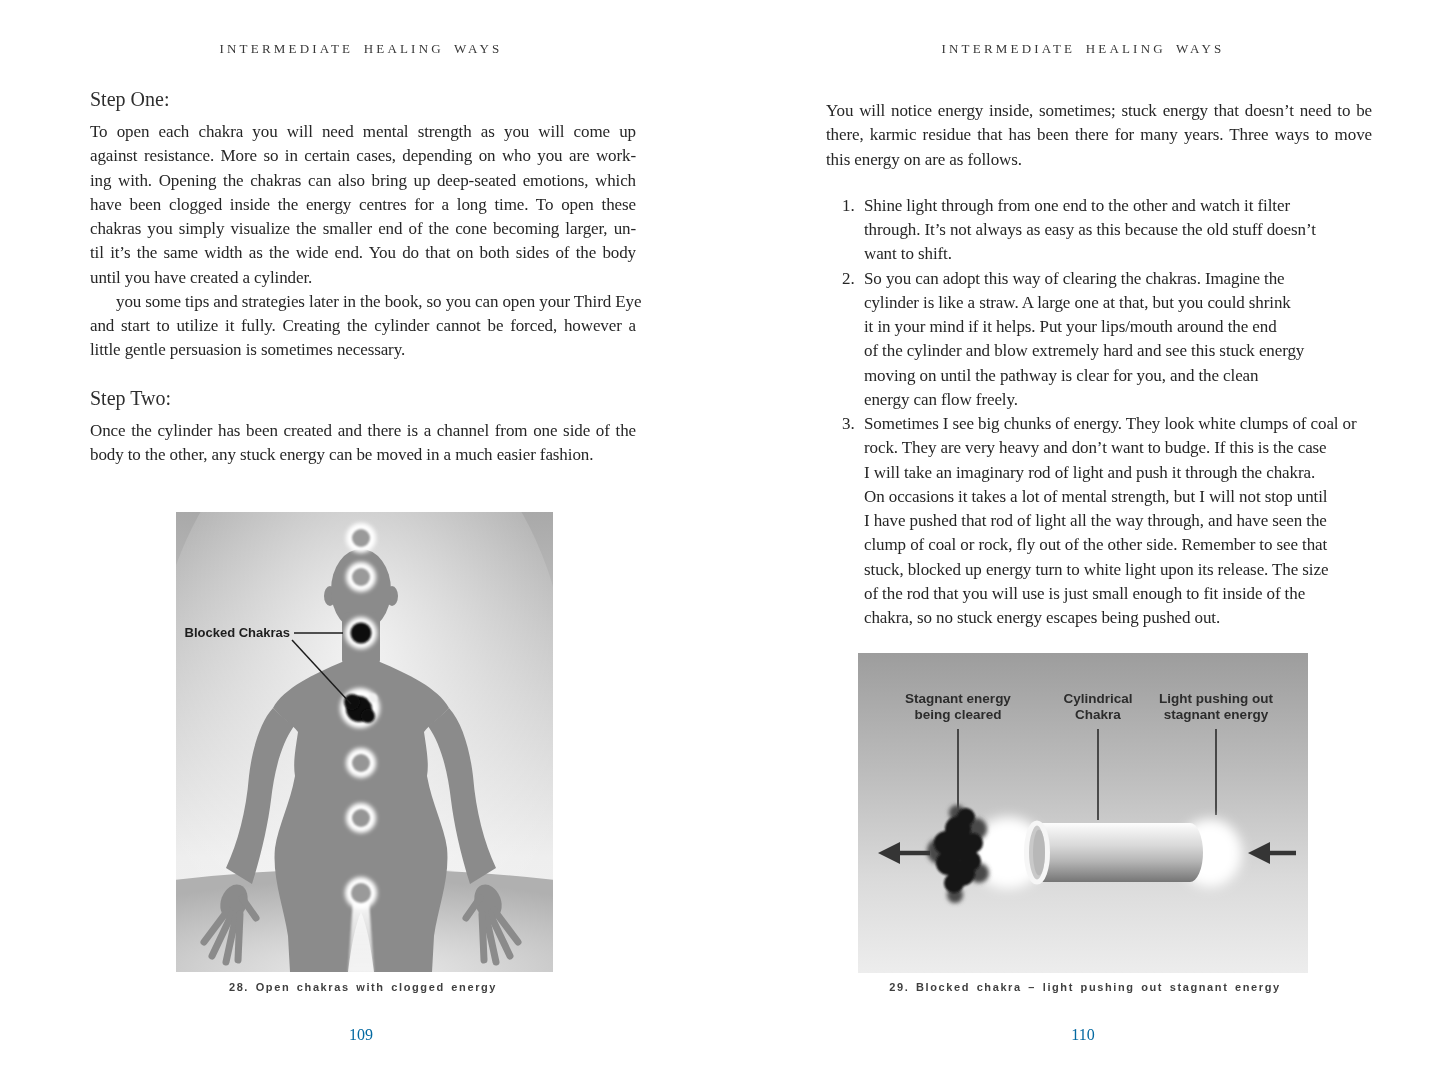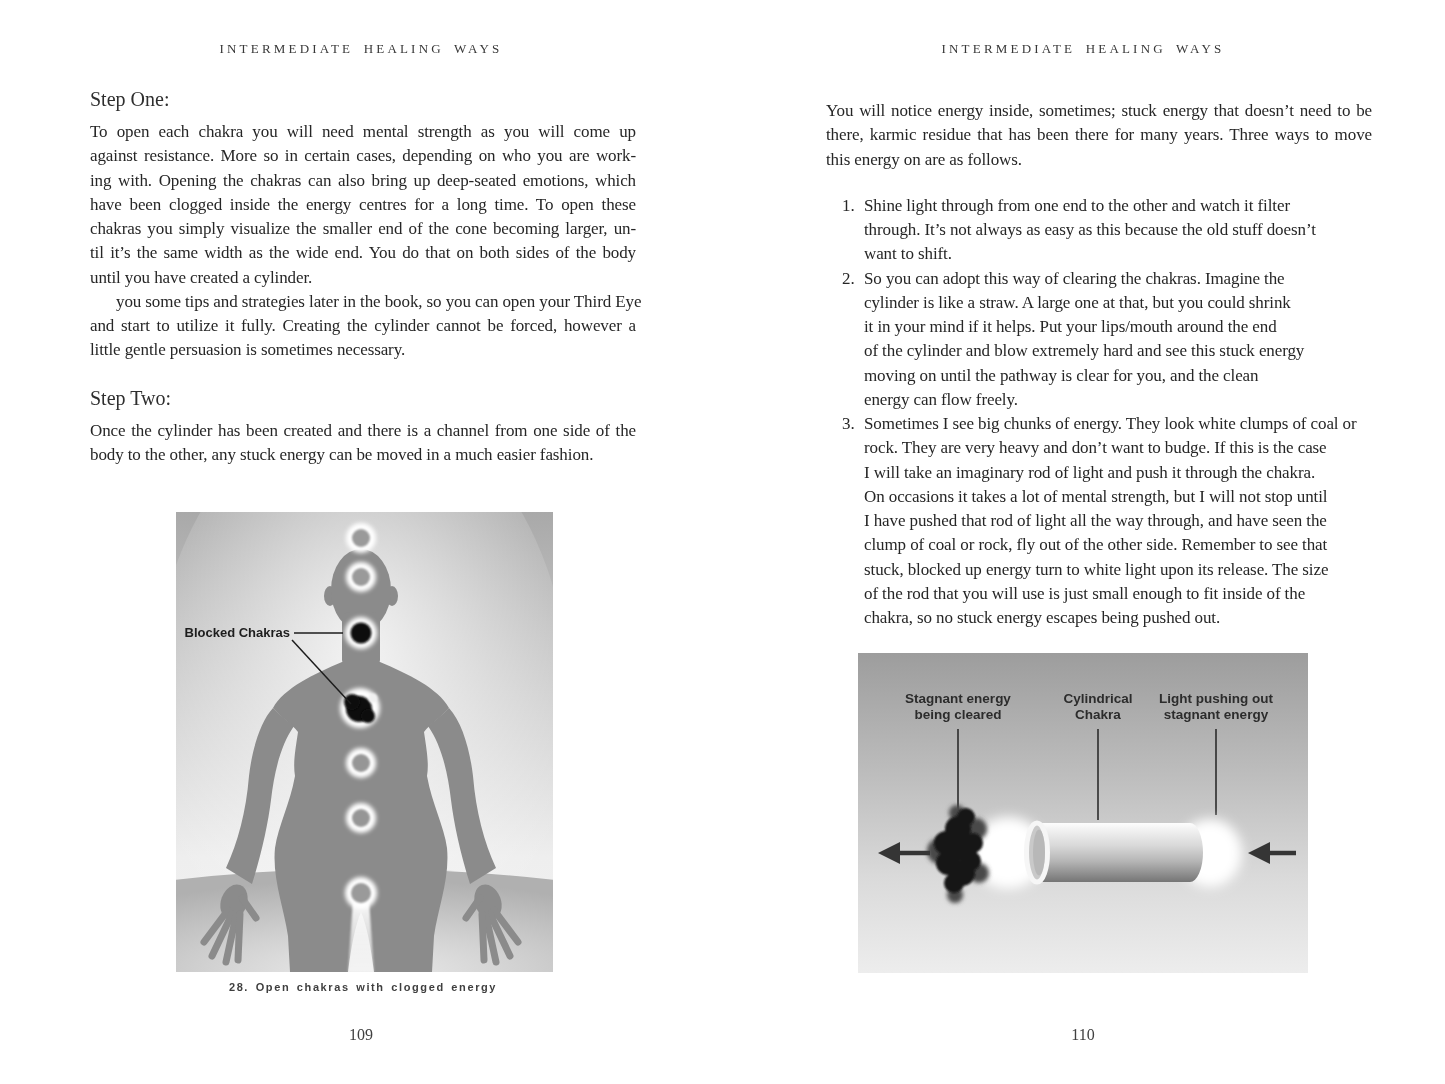--- a/index.html
+++ b/index.html
@@ -41,21 +41,21 @@
   #right-figure-wrap{left:136px;top:653px;width:450px;height:320px;}
 
   .fig-caption{
     position:absolute;left:90px;width:546px;top:981px;text-align:center;
     font-family:"Liberation Sans","DejaVu Sans",sans-serif;
     font-size:11px;font-weight:600;letter-spacing:1.6px;color:#3f3f3f;
     word-spacing:2px;
   }
   .page-number{
     position:absolute;left:0;width:722px;top:1026px;text-align:center;
-    font-size:16px;color:#404040;
+    font-size:16px;color:#0369a1;
   }
   svg{display:block;}
 </style>
 </head>
 <body>
 
 <div class="page" id="left-page">
   <div class="running-head">INTERMEDIATE HEALING WAYS</div>
 
   <div class="column" id="left-col">
@@ -346,14 +346,15 @@
         <line x1="72" y1="200" x2="38" y2="200" stroke="#353535" stroke-width="4.5"></line>
         <polygon points="20,200 42,189 42,211" fill="#353535"></polygon>
       </g>
       <g>
         <line x1="438" y1="200" x2="408" y2="200" stroke="#353535" stroke-width="4.5"></line>
         <polygon points="390,200 412,189 412,211" fill="#353535"></polygon>
       </g>
     </svg>
   </div>
 
+  <div class="fig-caption">29. Blocked chakra – light pushing out stagnant energy</div>
   <div class="page-number">110</div>
 </div>
 
 </body></html>

